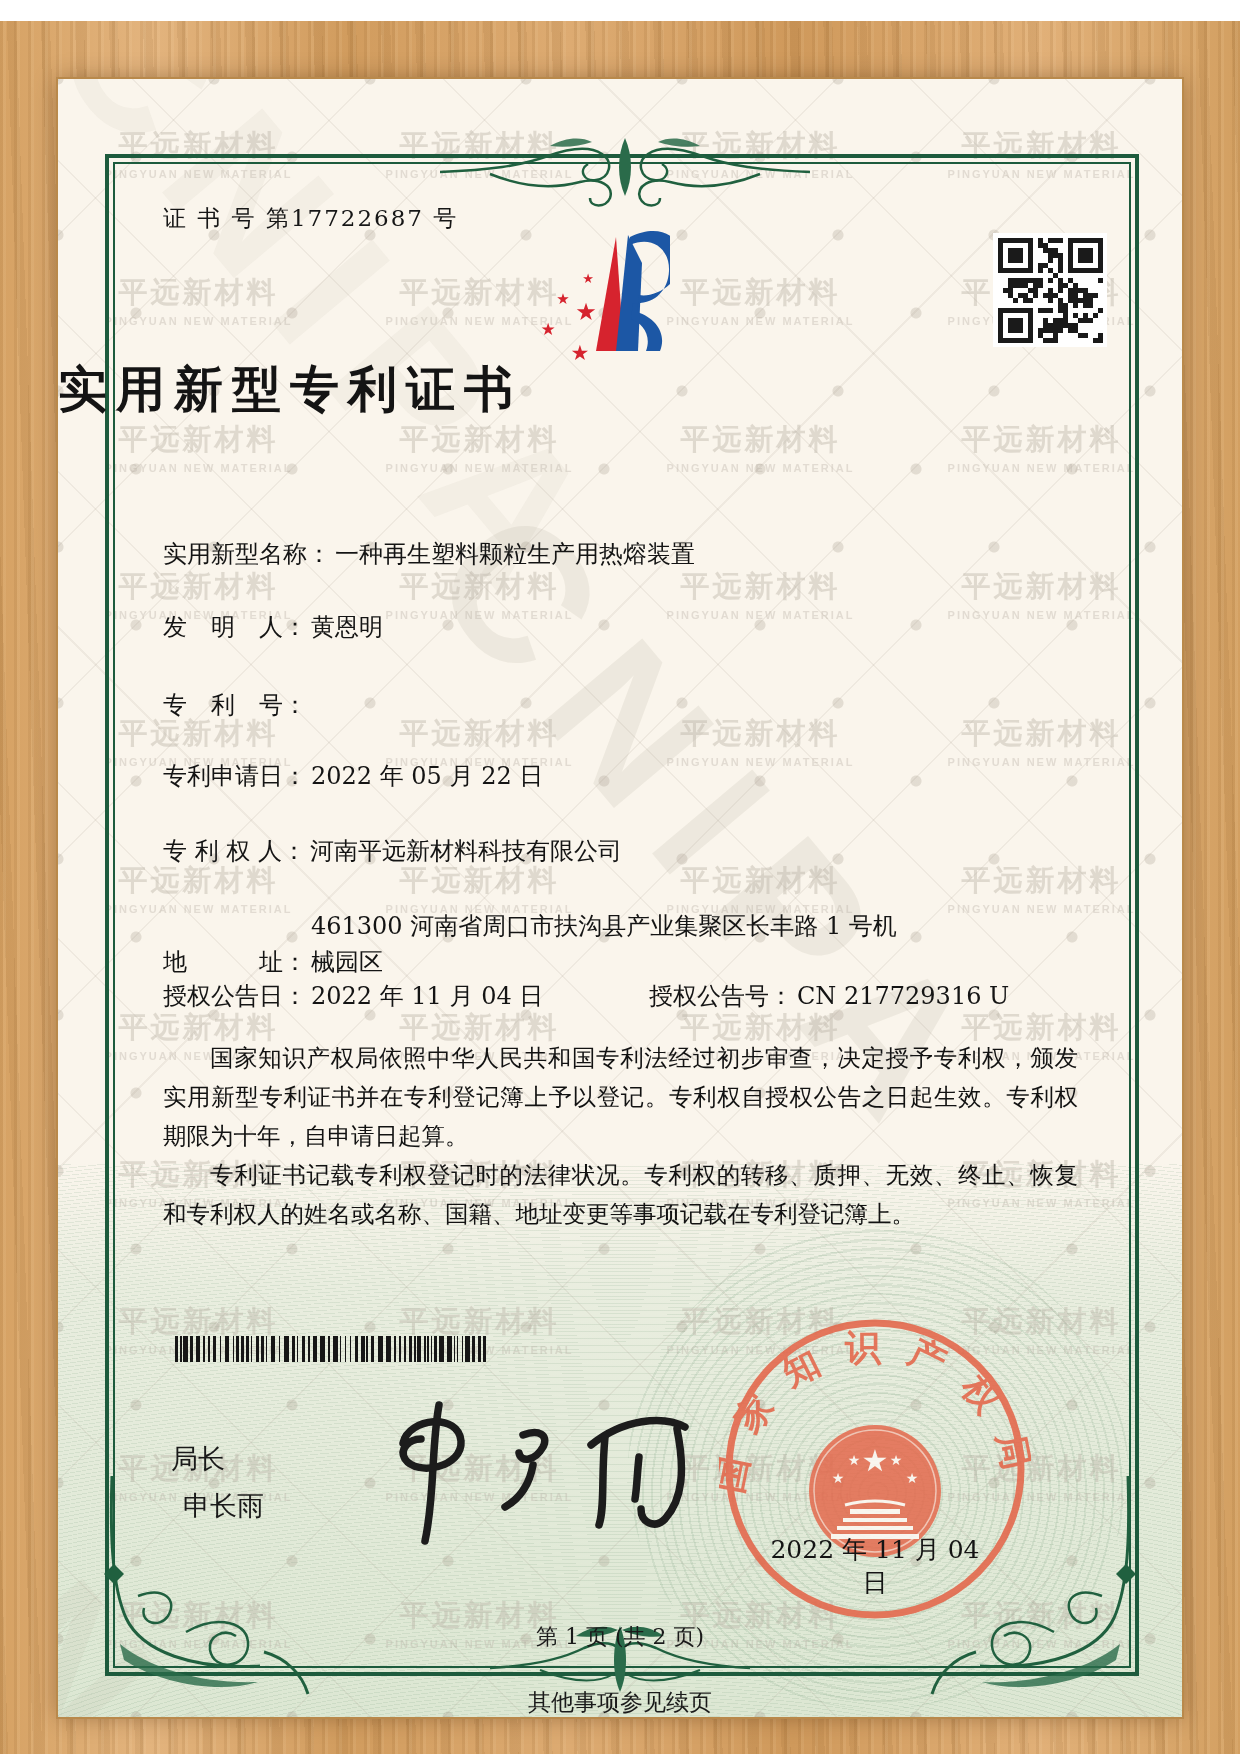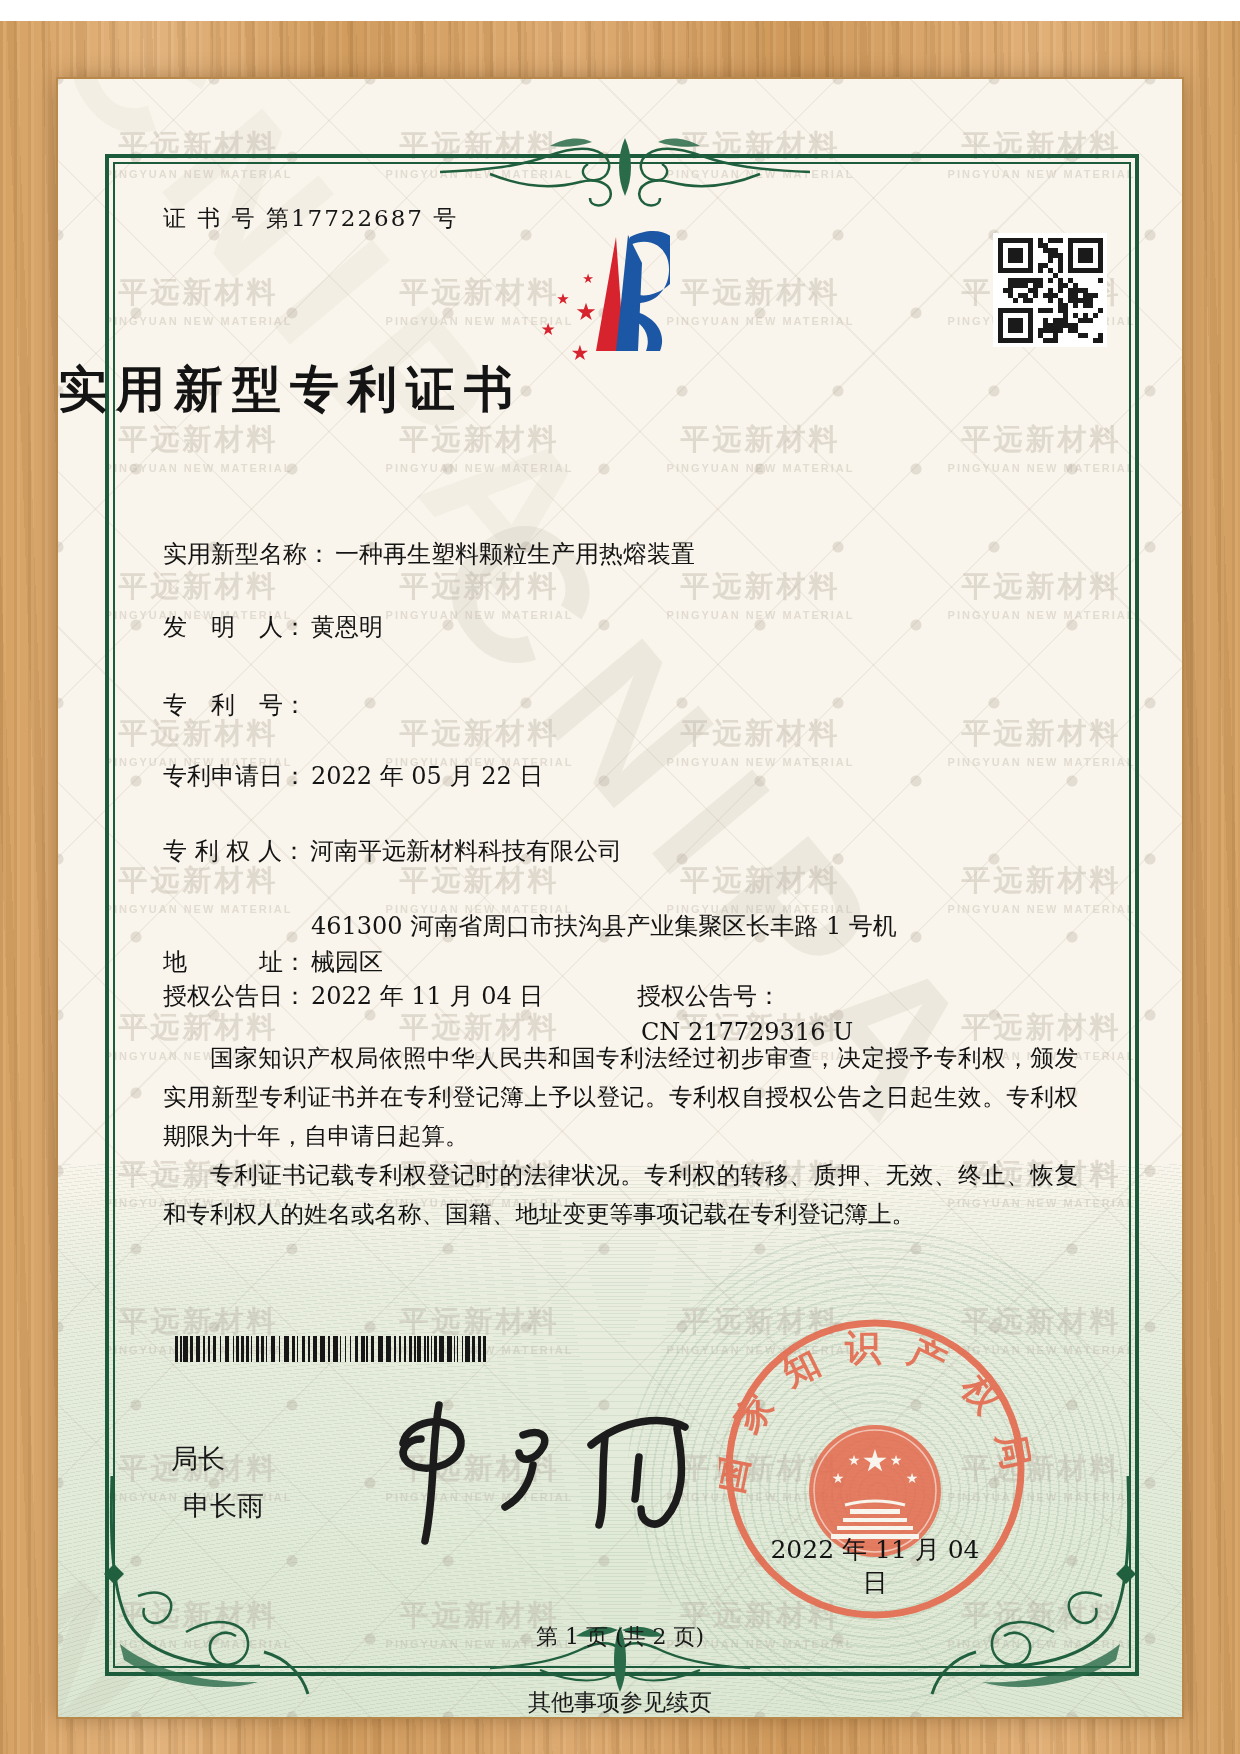--- a/index.html
+++ b/index.html
@@ -42,21 +42,21 @@
   .cert-no{position:absolute;left:105px;top:124px;font-size:23px;letter-spacing:2px;color:#161616;}
   .logo{position:absolute;left:412px;top:120px;width:200px;height:165px;}
   .qr{position:absolute;left:935px;top:154px;width:114px;height:114px;background:#fff;}
   .title{position:absolute;left:0;right:0;top:278px;text-align:left;font-size:49px;font-weight:bold;
     letter-spacing:9px;color:#141414;}
   .frow{position:absolute;left:105px;width:915px;display:flex;align-items:flex-end;font-size:24px;
     line-height:36px;color:#141414;}
   .flabel{flex:none;white-space:nowrap;}
   .fvalue{margin-left:4px;}
   .addr .fvalue{max-width:600px;}
-  .pair2{position:absolute;left:474px;top:0;display:flex;flex-direction:column;}
+  .pair2{position:absolute;left:486px;top:0;display:flex;}
   .body-text{position:absolute;left:105px;top:960px;width:915px;font-size:23.5px;line-height:39px;
     text-align:justify;color:#121212;}
   .body-text p{margin:0;text-indent:2em;}
   .barcode{position:absolute;left:117px;top:1257px;width:318px;height:26px;}
   .sig-title{position:absolute;left:113px;top:1362px;font-size:27px;color:#1a1a1a;}
   .sig-name{position:absolute;left:125px;top:1409px;font-size:27px;color:#1a1a1a;text-align:right;}
   .sig-svg{position:absolute;left:297px;top:1312px;width:370px;height:170px;}
   .seal{position:absolute;left:661px;top:1234px;width:312px;height:312px;opacity:.88;}
   .seal-date{position:absolute;left:697px;top:1454px;width:240px;text-align:center;font-size:25px;color:#141414;}
   .page-no{position:absolute;left:0;right:0;top:1543px;text-align:center;font-size:22px;color:#1a1a1a;}

